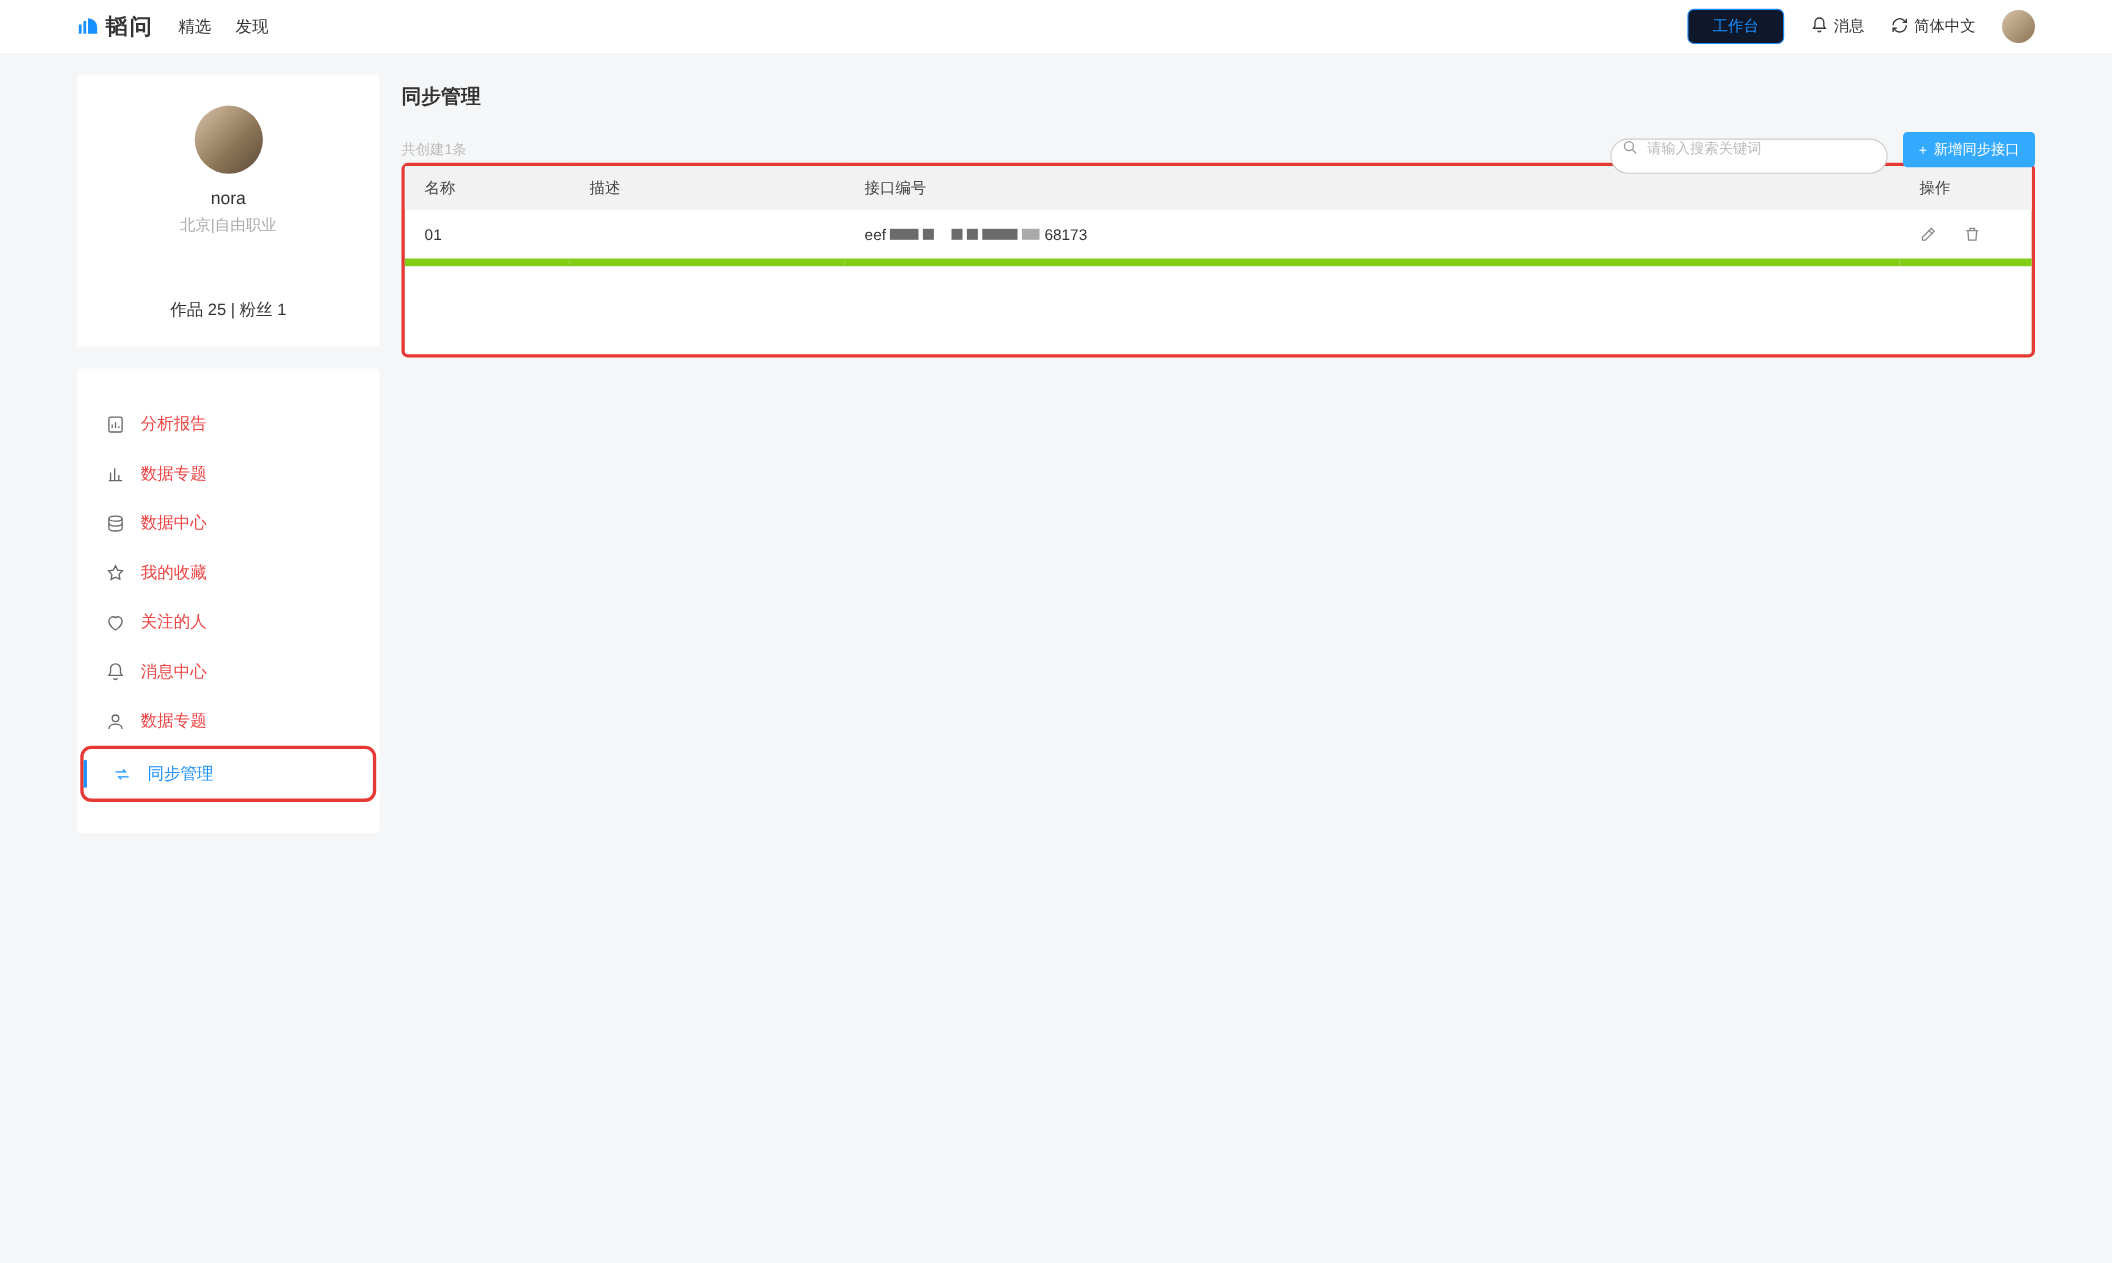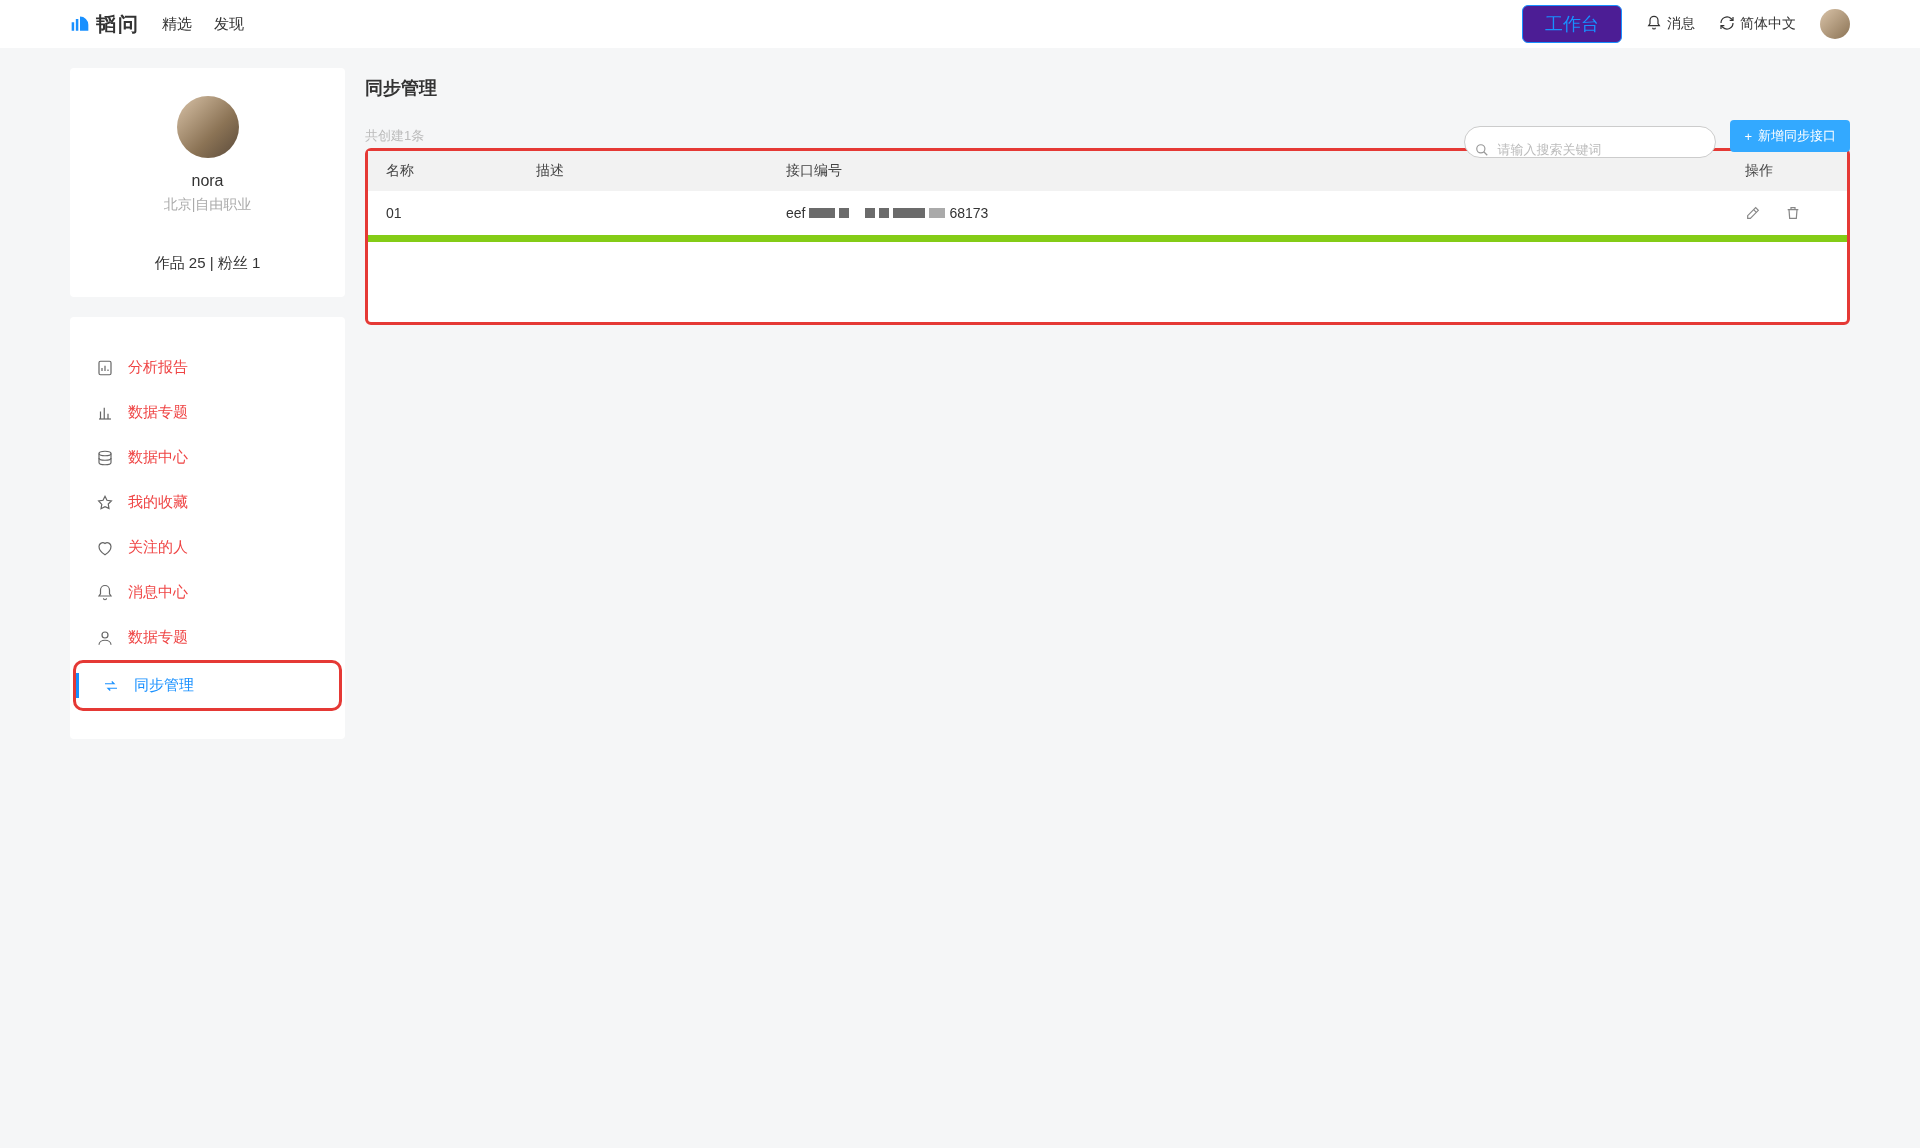--- a/index.html
+++ b/index.html
@@ -19,43 +19,43 @@
 }
 .topbar-left { display: flex; align-items: center; gap: 22px; }
 .logo { display: flex; align-items: center; gap: 6px; font-family: Liberation Mono, monospace; }
 .logo-icon { width: 20px; height: 20px; }
 .logo-text { font-size: 20px; font-weight: 600; letter-spacing: 2px; }
 .nav-link { font-size: 15px; color: #333; }
 .topbar-right { display: flex; align-items: center; gap: 24px; }
 .workspace-btn {
   border: 1.5px solid #1890ff;
   color: #1890ff;
-  background: #4c1d95;
+  background: #0f172a;
   border-radius: 6px;
   padding: 6px 22px;
-  font-size: 18px;
+  font-size: 14px;
 }
 .top-item { display: flex; align-items: flex-start; gap: 5px; font-size: 14px; }
 .avatar-top {
   width: 30px; height: 30px; border-radius: 50%;
   background: linear-gradient(135deg,#d9c3a8,#8b7355);
 }
 .page { display: flex; padding: 20px 70px; gap: 20px; align-items: flex-start; }
 .sidebar { width: 275px; display: flex; flex-direction: column; gap: 20px; }
 .profile-card {
   background: #fff; border-radius: 4px;
   padding: 28px 20px 24px; text-align: center;
 }
 .avatar-lg {
   width: 62px; height: 62px; border-radius: 50%;
   margin: 0 auto 14px;
   background: linear-gradient(135deg,#d9c3a8 0%,#8b7355 60%,#5a4a3a 100%);
 }
 .username { font-size: 16px; font-weight: 500; margin-bottom: 6px; }
-.userloc { font-size: 14px; color: #aaa; margin-bottom: 40px; }
+.userloc { font-size: 14px; color: #aaa; margin-bottom: 58px; }
 .userstats { font-size: 15px; }
 .menu-card { background: #fff; border-radius: 4px; padding: 28px 0; }
 .menu-item {
   display: flex; align-items: center; gap: 14px;
   padding: 13px 26px;
   font-size: 15px;
   color: #ef4444;
   position: relative;
 }
 .menu-item.active { color: #1890ff; }
@@ -68,21 +68,21 @@
   border: 3px solid #e53935;
   border-radius: 10px;
   margin: 0 3px;
 }
 .main { flex: 1; }
 .page-title { font-size: 18px; font-weight: 600; margin: 8px 0 18px; }
 .toolbar { display: flex; align-items: center; justify-content: space-between; height: 36px; }
 .count-text { font-size: 13px; color: #bbb; }
 .toolbar-right { display: flex; gap: 14px; align-items: center; }
 .search-box {
-  display: flex; align-items: flex-end;
+  display: flex; align-items: flex-start;
   border: 1px solid #ccc; border-radius: 16px;
   height: 32px; width: 252px; padding: 0 10px; background: #fff; margin-top: 12px;
 }
 .search-box input {
   border: none; outline: none; flex: 1; font-size: 13px; color: #333;
   background: transparent;
 }
 .search-box input::placeholder { color: #bbb; }
 .add-btn {
   background: #33a9ff; color: #fff; border: none;

